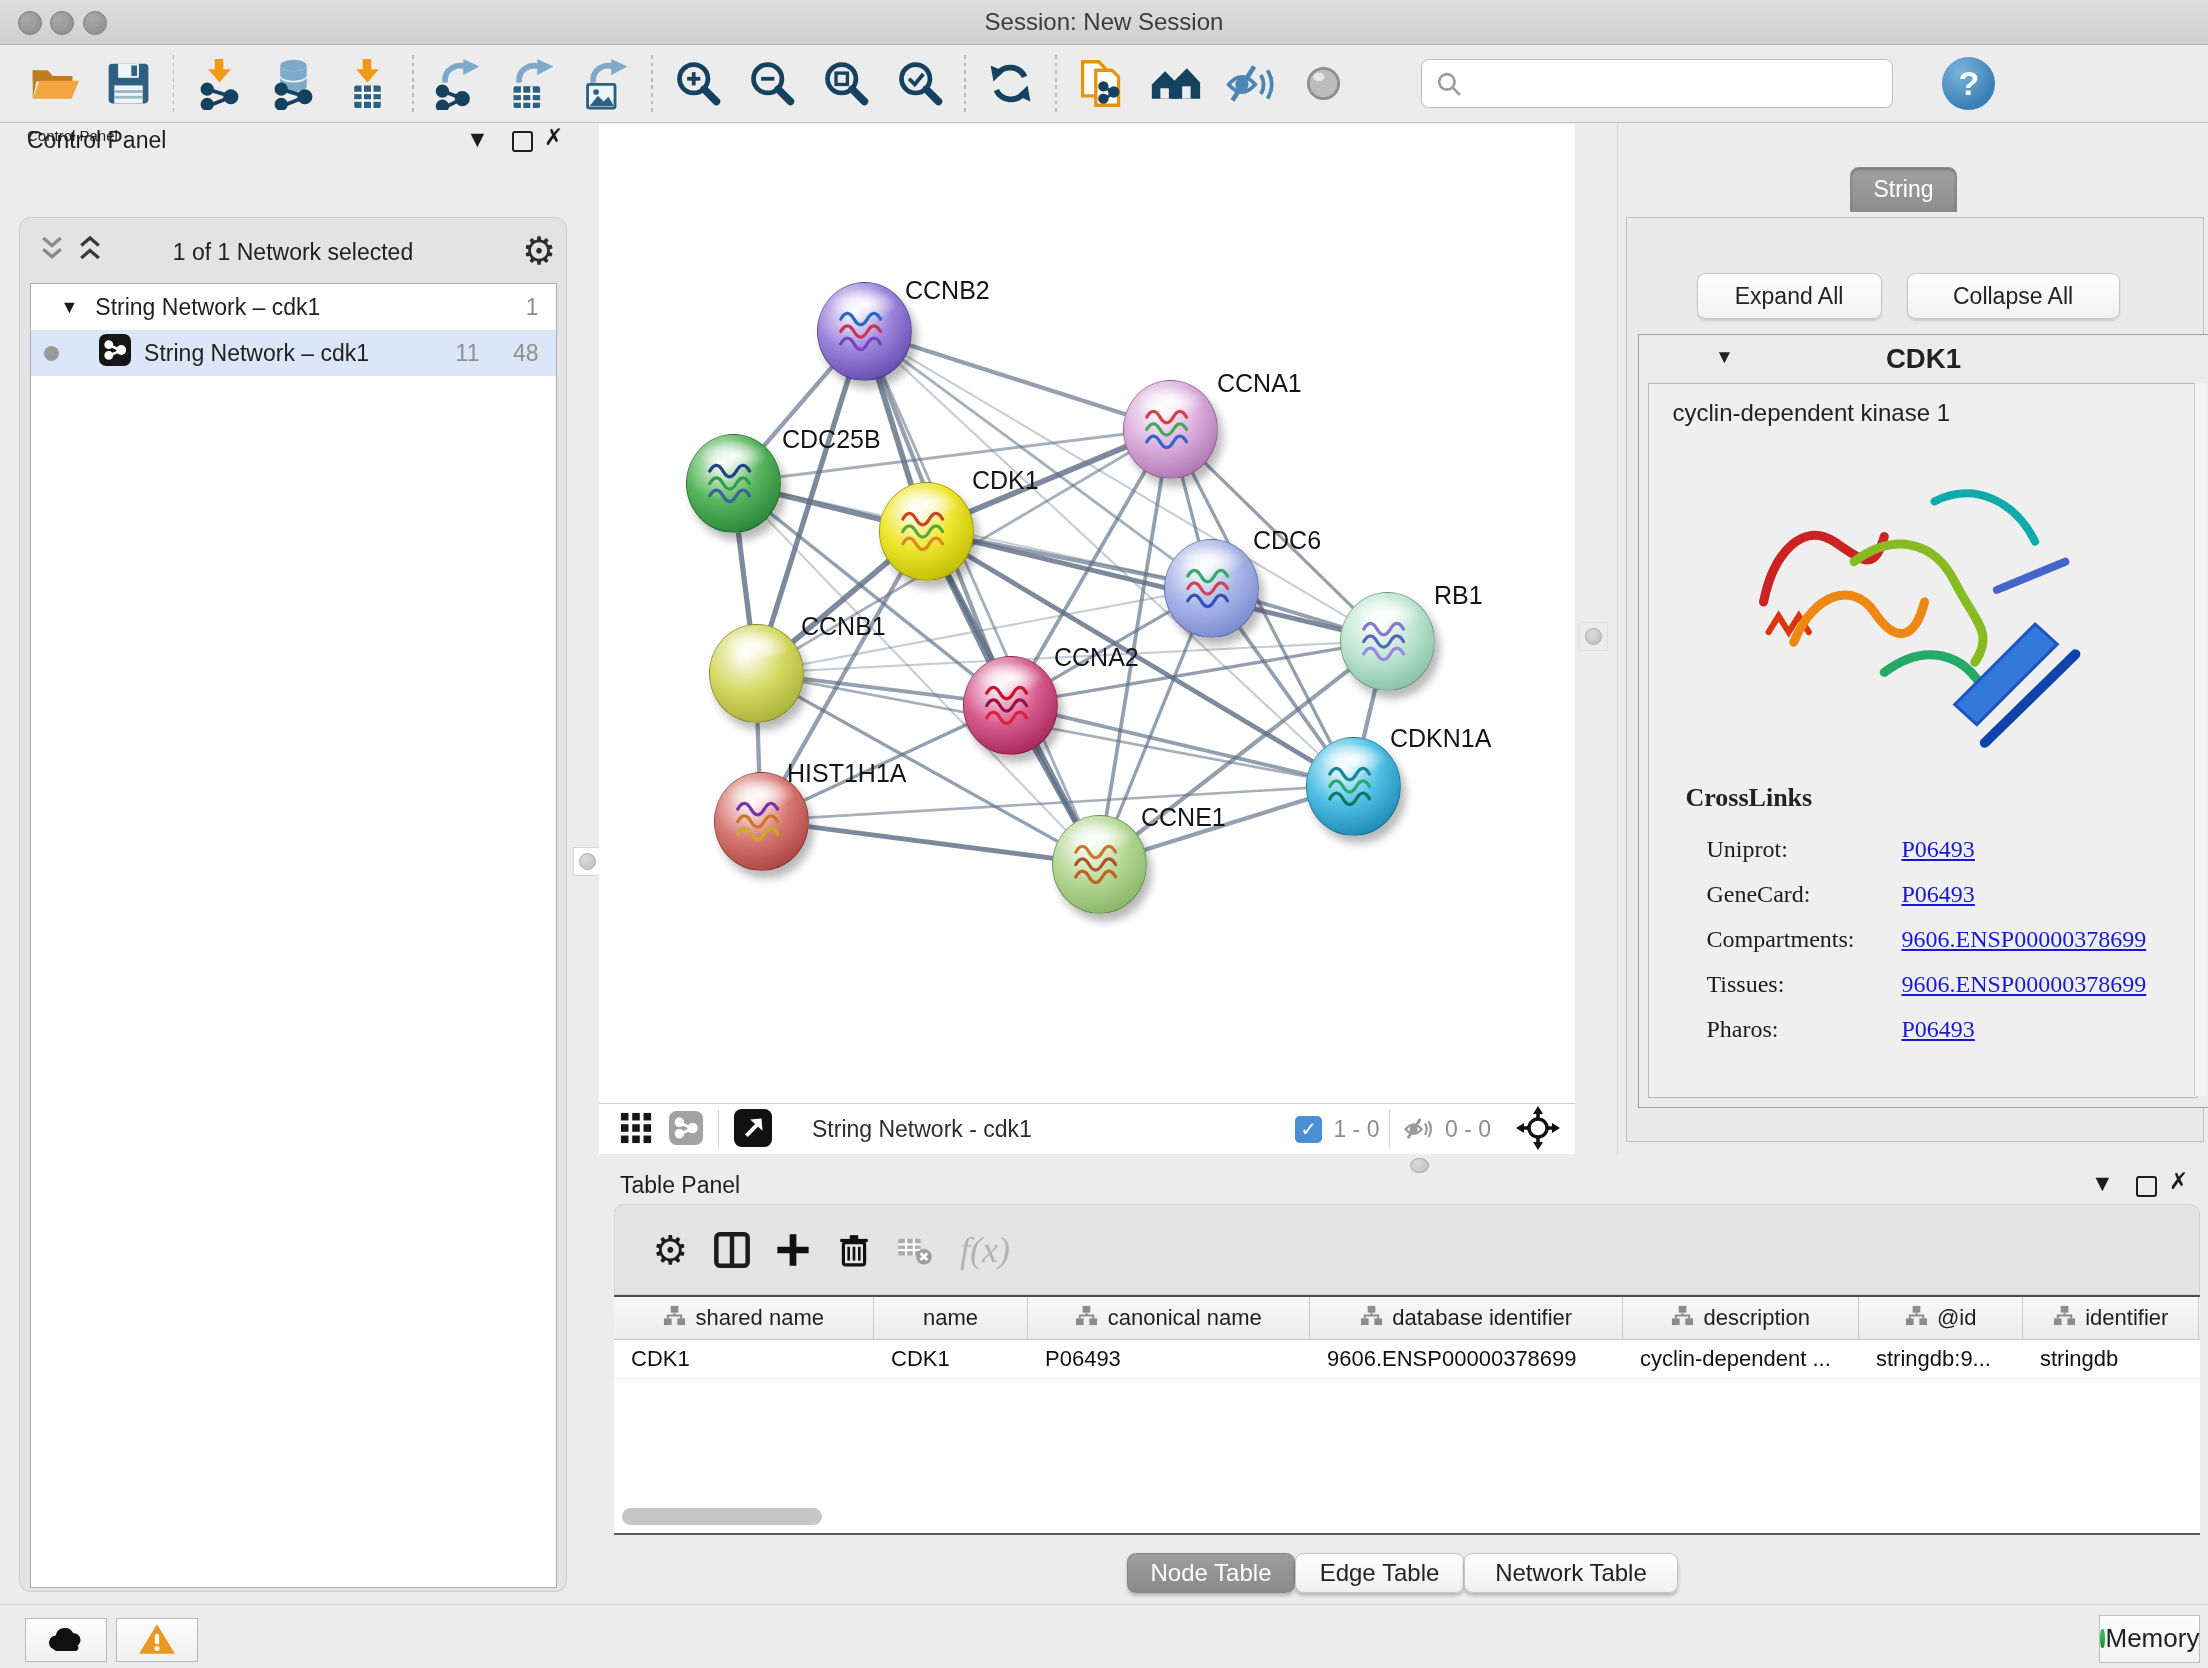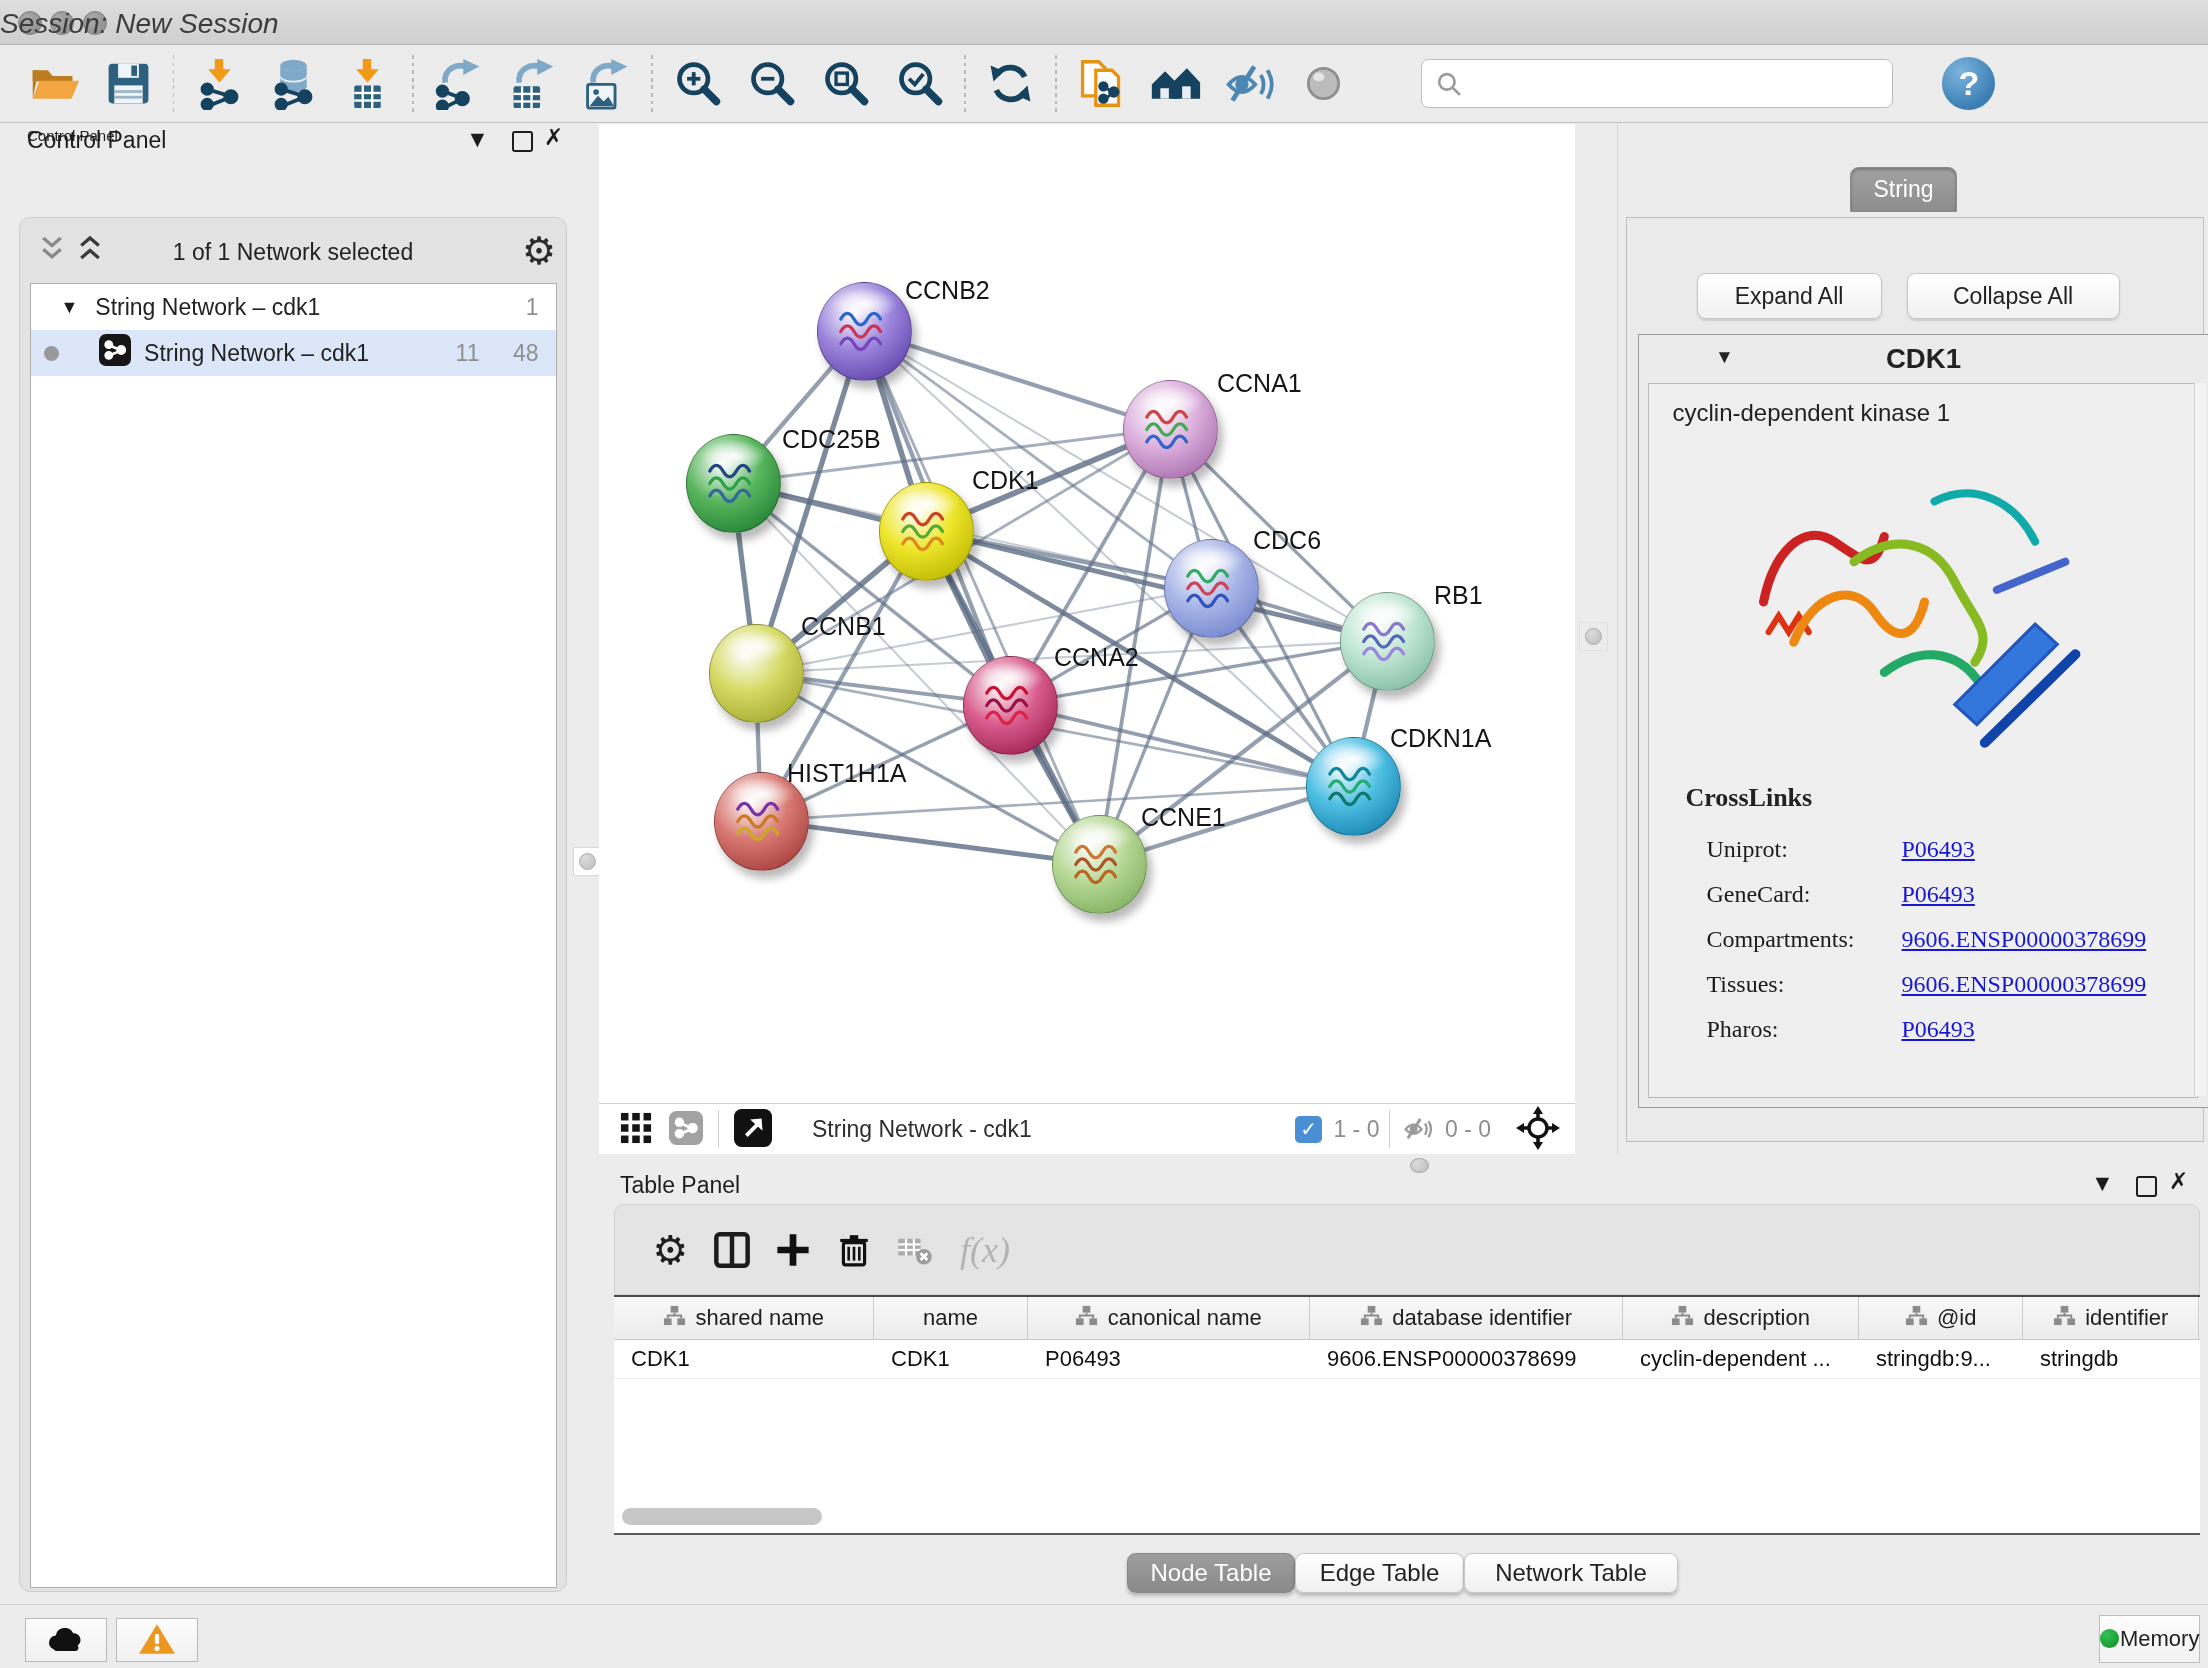--- a/index.html
+++ b/index.html
@@ -4,21 +4,21 @@
 <style>
   html,body{margin:0;padding:0;background:#b0b0b0;}
   #window{position:relative;width:2208px;height:1668px;background:#ececec;overflow:hidden;
     font-family:"Liberation Sans","DejaVu Sans",sans-serif;color:#222;}
   .abs{position:absolute;}
   
   #titlebar{position:absolute;left:0;top:0;width:2208px;height:44px;
     background:linear-gradient(#dedede,#cfcfcf);border-bottom:1px solid #b5b5b5;}
   .tl{position:absolute;top:10.5px;width:22px;height:22px;border-radius:50%;
     background:radial-gradient(circle at 35% 30%,#a9a9a9,#8b8b8b);border:1px solid #7d7d7d;}
-  #win-title{position:absolute;left:0;right:0;top:7.6px;text-align:left;font-size:28px;color:#3c3c3c;font-style:italic;}
+  #win-title{position:absolute;left:0;right:0;top:7.6px;text-align:center;font-size:24px;color:#3c3c3c;}
   
   #toolbar{position:absolute;left:0;top:45px;width:2208px;height:78px;background:#ececec;
     border-bottom:1.9px solid #c2c2c2;display:flex;align-items:center;padding-left:17px;box-sizing:border-box;}
   .tb-btn{width:74px;height:63px;display:flex;align-items:center;justify-content:center;flex:0 0 auto;}
   .tb-btn svg{width:53px;height:53px;}
   .tb-div{width:1.9px;height:57px;margin:0 7.6px;flex:0 0 auto;
     background:repeating-linear-gradient(#b9b9b9 0 3.8px,transparent 3.8px 7.6px);}
   #search-wrap{position:relative;width:472px;height:49px;margin-left:61px;flex:0 0 auto;}
   #search-input{width:100%;height:100%;box-sizing:border-box;border:1.9px solid #bcbcbc;border-radius:7.6px;
     background:#fff;padding-left:51px;font-size:23px;outline:none;}
@@ -79,21 +79,21 @@
   #tp-scroll{position:absolute;left:7.6px;bottom:7.6px;width:200px;height:17px;border-radius:8.6px;background:#c6c6c6;}
   .bot-tab{height:40px;box-sizing:border-box;border:1px solid #c6c6c6;background:linear-gradient(#fff,#f0f0f0);
     display:flex;align-items:center;justify-content:center;font-size:24px;border-radius:8.6px 8.6px 8.6px 8.6px;
     box-shadow:0 2.9px 3.8px rgba(0,0,0,.22);}
   .bot-tab.sel{background:linear-gradient(#9e9e9e,#898989);color:#fff;border-color:#888;}
   
   #statusbar{position:absolute;left:0;top:1604px;width:2208px;height:65px;background:#ececec;border-top:1.9px solid #d2d2d2;}
   .sb-btn{position:absolute;top:13.3px;height:42px;background:linear-gradient(#fdfdfd,#f0f0f0);
     border:1.9px solid #b9b9b9;display:flex;align-items:center;justify-content:center;}
   #memory-btn{position:absolute;right:7.6px;top:9.5px;width:99px;height:46px;background:linear-gradient(#fdfdfd,#f2f2f2);
-    border:1.9px solid #bdbdbd;display:flex;align-items:center;justify-content:center;gap:1px;font-size:22px;}
+    border:1.9px solid #bdbdbd;display:flex;align-items:center;justify-content:center;gap:1px;font-size:26px;}
   #mem-dot{width:19px;height:19px;border-radius:50%;background:radial-gradient(circle at 35% 30%,#35c055,#0d8f24);}
   .dot-handle{width:15px;height:15px;border-radius:50%;background:radial-gradient(circle at 35% 30%,#dcdcdc,#bdbdbd);border:1px solid #ababab;}
   .dot-sq{position:absolute;width:27px;height:27px;background:#fff;border:1px solid #d8d8d8;
     display:flex;align-items:center;justify-content:center;}
 </style>
 </head>
 <body>
 
 <div id="window">
 

